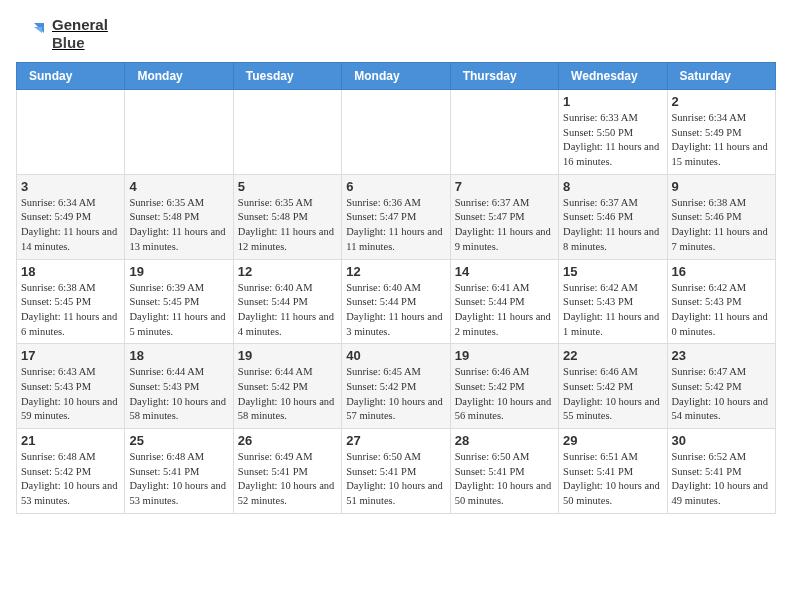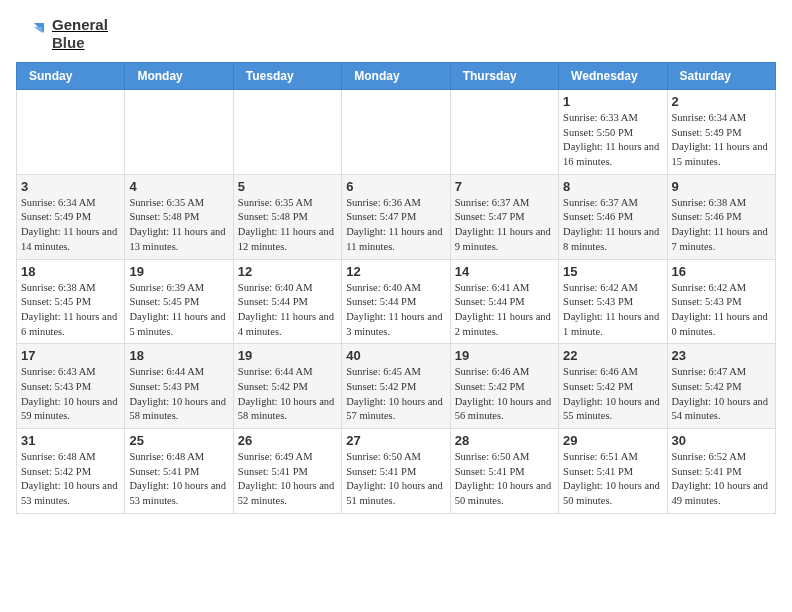--- a/index.html
+++ b/index.html
@@ -210,21 +210,21 @@
           <span class="day-num">22</span>
           <div class="day-info">Sunrise: 6:46 AM<br>Sunset: 5:42 PM<br>Daylight: 10 hours and 55 minutes.</div>
         </td>
         <td>
           <span class="day-num">23</span>
           <div class="day-info">Sunrise: 6:47 AM<br>Sunset: 5:42 PM<br>Daylight: 10 hours and 54 minutes.</div>
         </td>
       </tr>
       <tr>
         <td>
-          <span class="day-num">31</span>
+          <span class="day-num">21</span>
           <div class="day-info">Sunrise: 6:48 AM<br>Sunset: 5:42 PM<br>Daylight: 10 hours and 53 minutes.</div>
         </td>
         <td>
           <span class="day-num">25</span>
           <div class="day-info">Sunrise: 6:48 AM<br>Sunset: 5:41 PM<br>Daylight: 10 hours and 53 minutes.</div>
         </td>
         <td>
           <span class="day-num">26</span>
           <div class="day-info">Sunrise: 6:49 AM<br>Sunset: 5:41 PM<br>Daylight: 10 hours and 52 minutes.</div>
         </td>

